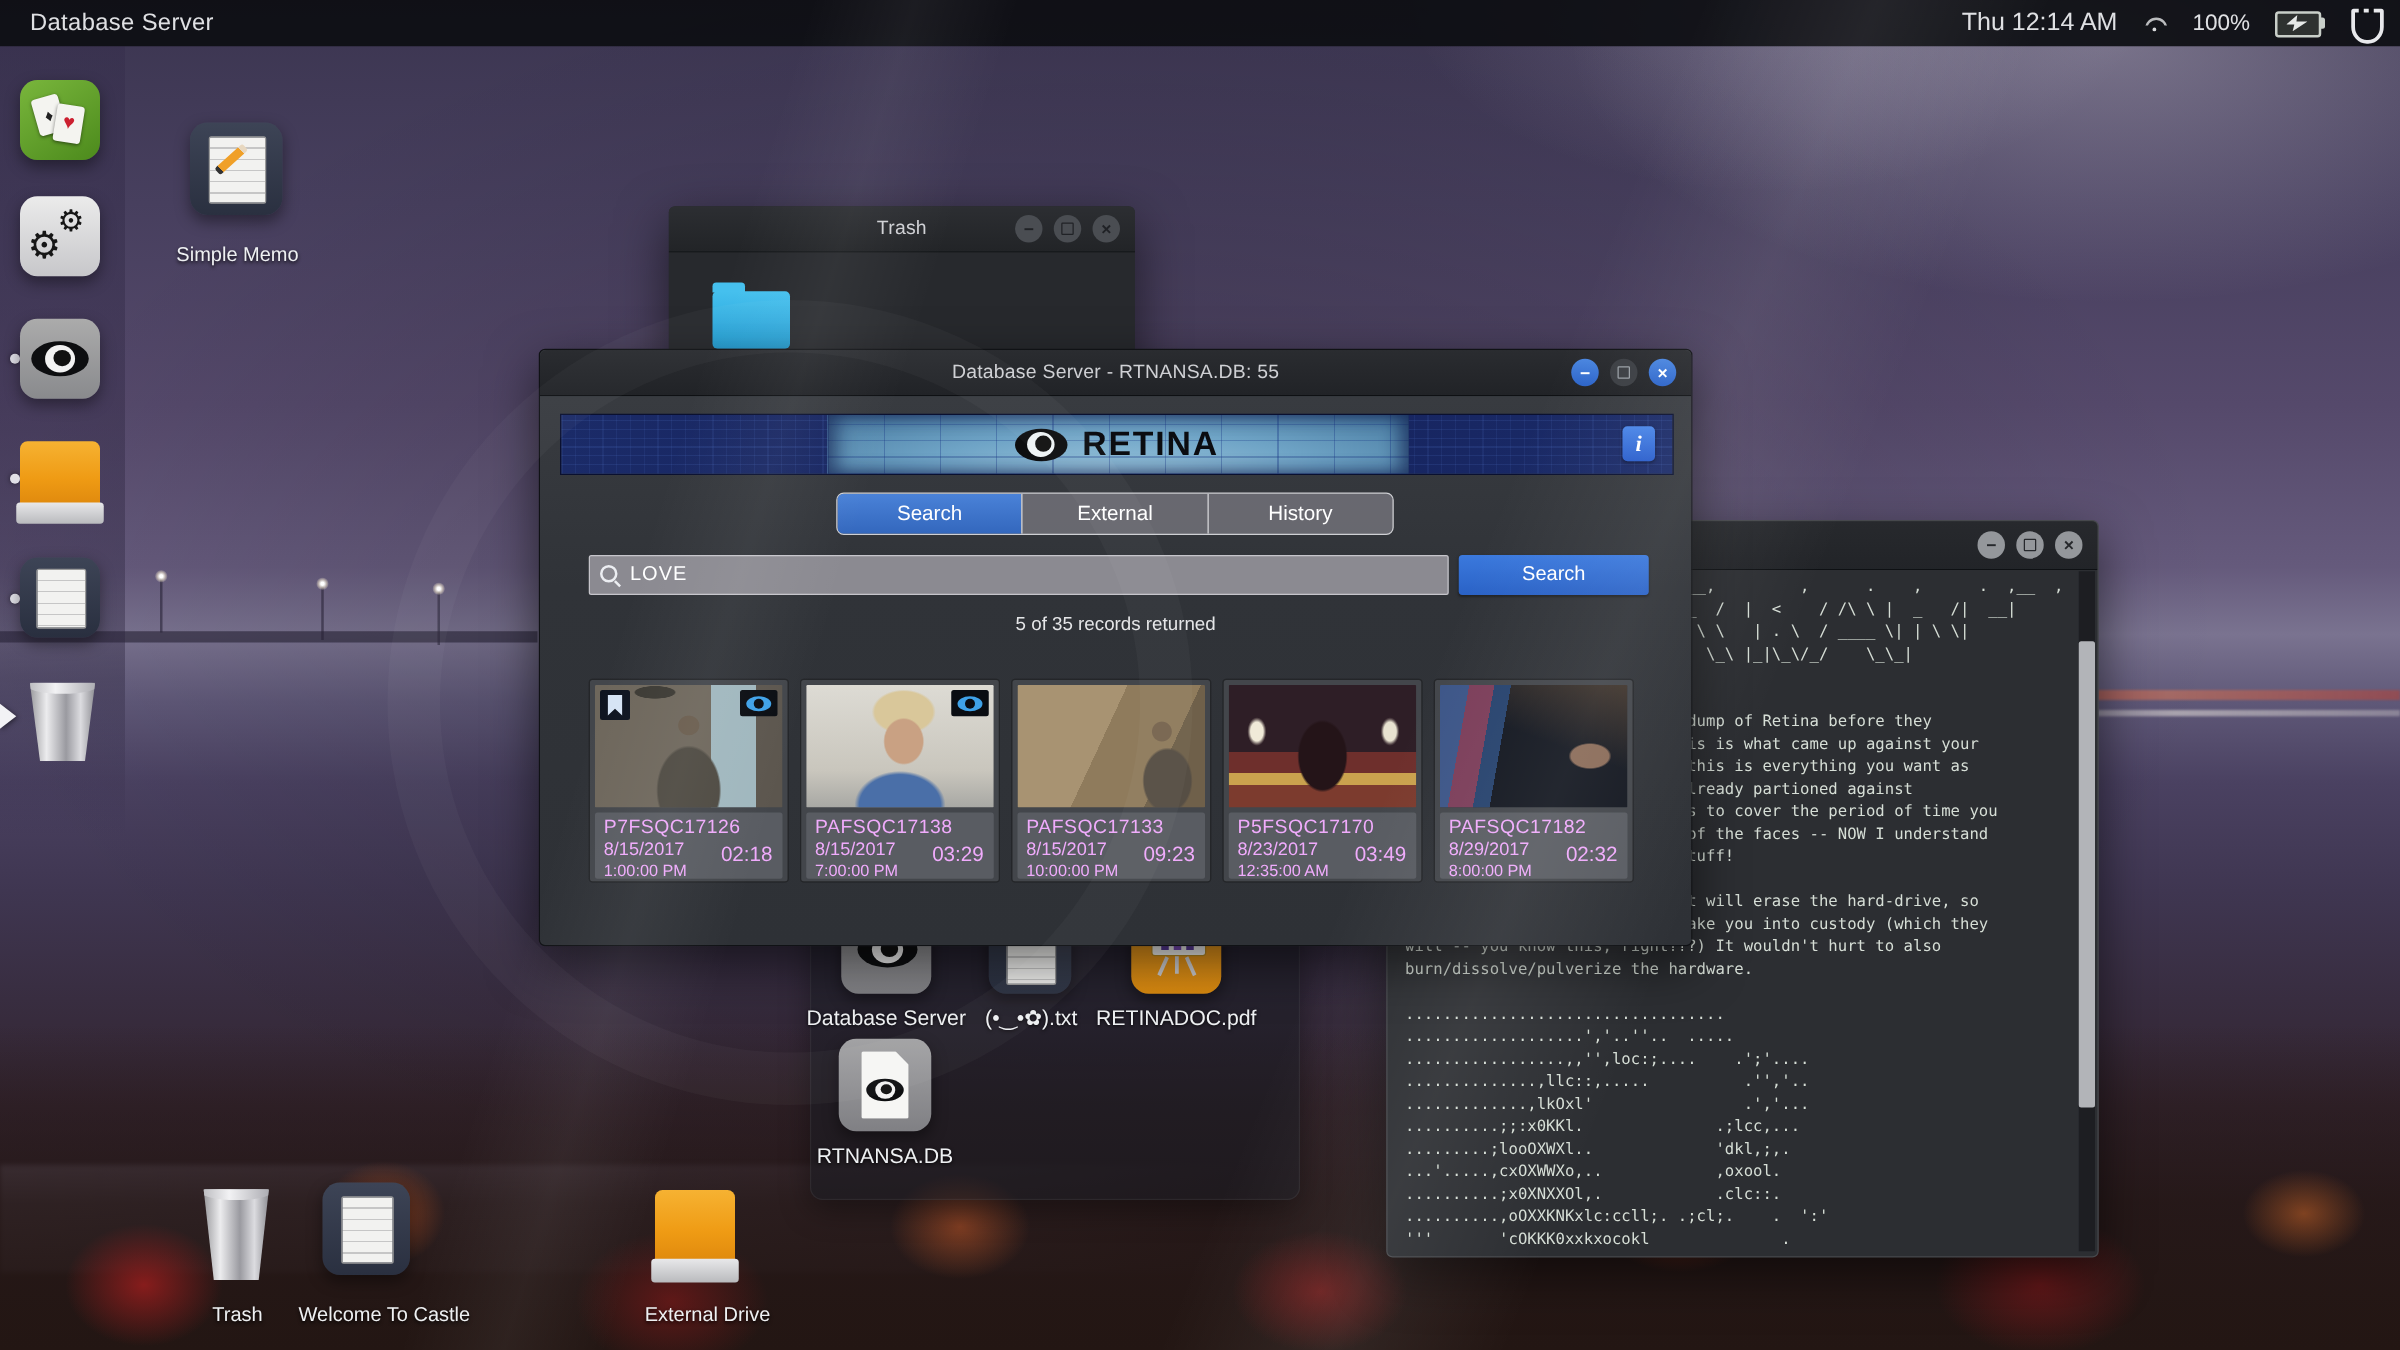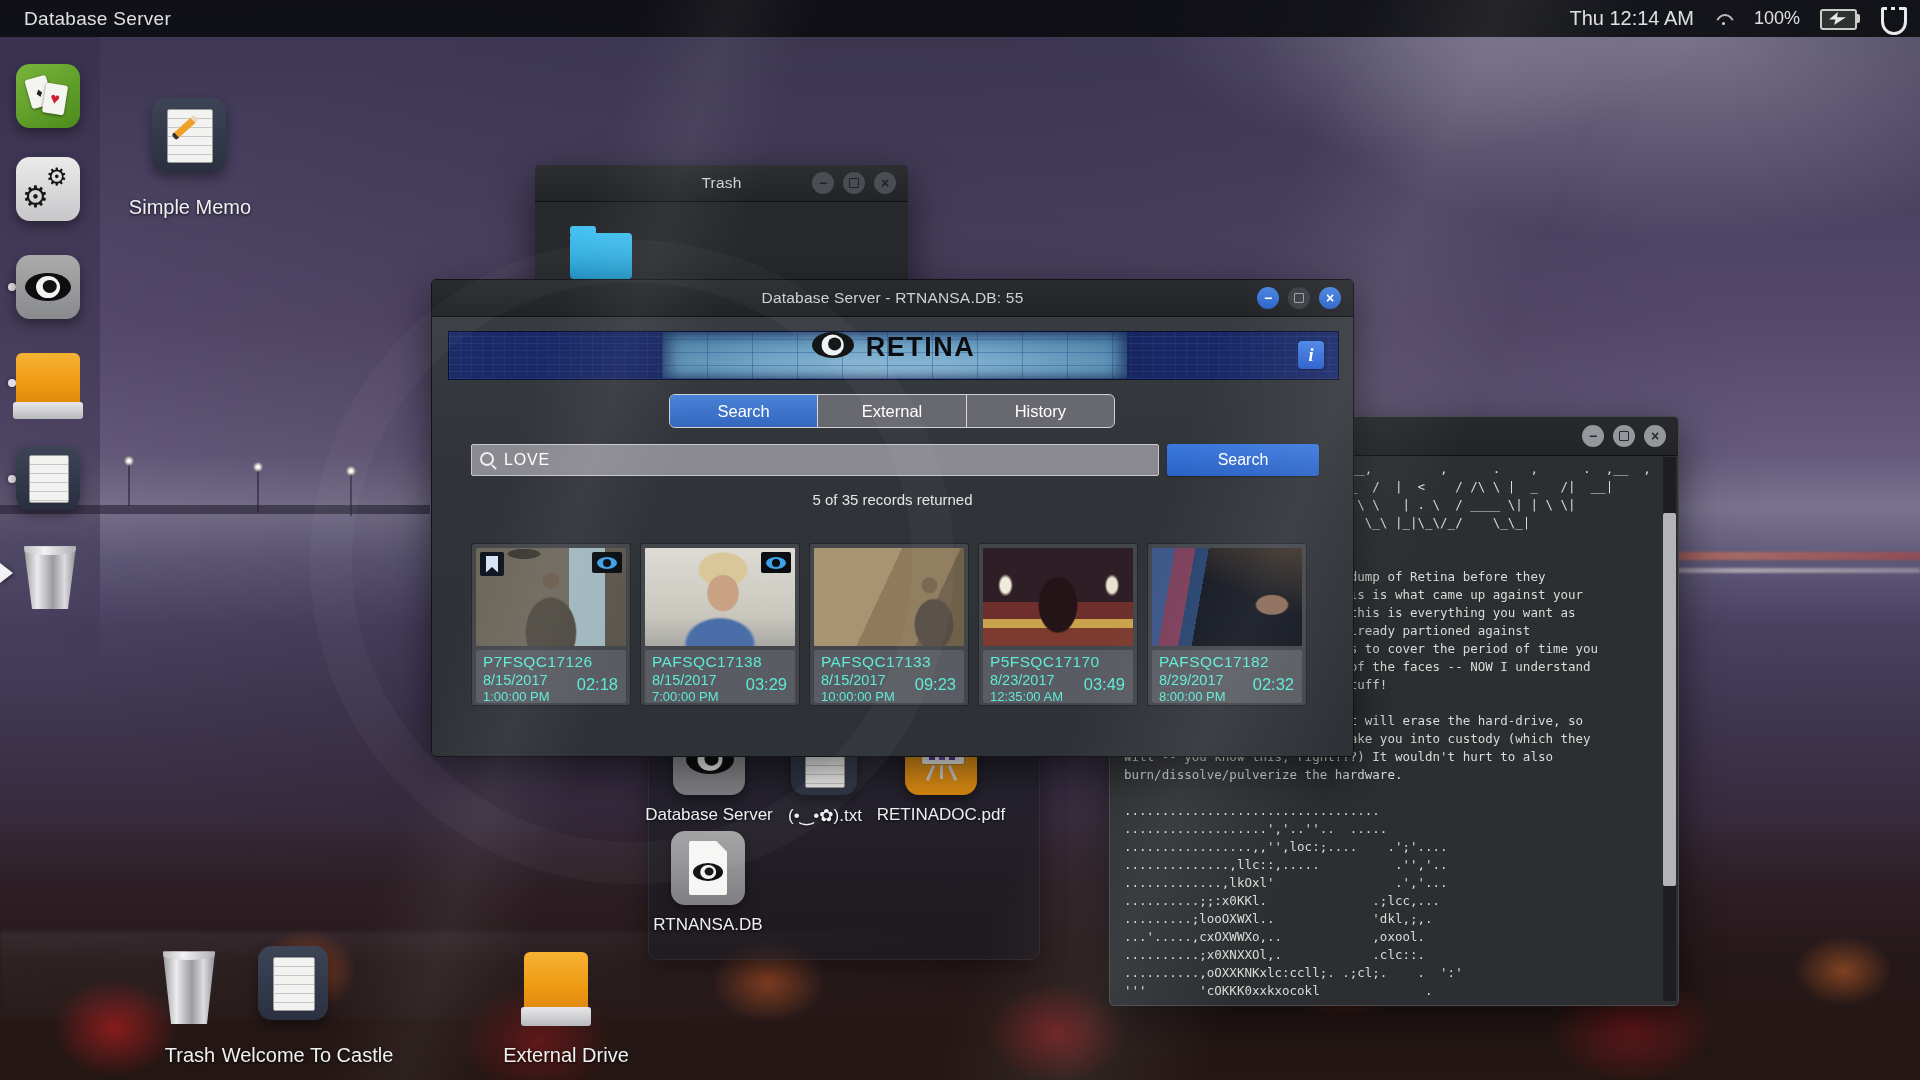--- a/index.html
+++ b/index.html
@@ -91,21 +91,21 @@
   .notes-paper{left:13px;top:9px;width:38px;height:46px;}
   .cup{position:absolute;background:linear-gradient(90deg,#88888c,#ececee 28%,#9a9aa0 55%,#dcdce0 75%,#7b7b81);
     clip-path:polygon(5% 2%,95% 2%,81% 100%,19% 100%);}
   .cup::before{content:"";position:absolute;left:2%;top:-2px;width:96%;height:12px;border-radius:50%;
     background:linear-gradient(90deg,#b9b9bd,#f2f2f4 40%,#a9a9af);}
   .cup-dock{left:21px;top:508px;width:58px;height:64px;}
   .dock-dot{position:absolute;left:8px;width:8px;height:8px;border-radius:50%;background:rgba(242,242,246,.9);box-shadow:0 0 4px rgba(0,0,0,.5);}
   .dock-arrow{position:absolute;left:0;top:526px;width:0;height:0;border-left:13px solid #f2f2f5;
     border-top:10px solid transparent;border-bottom:10px solid transparent;filter:drop-shadow(1px 1px 2px rgba(0,0,0,.5));}
   
-  .dlabel{position:absolute;color:#eef0f2;font-size:20px;text-align:center;text-shadow:0 1px 3px rgba(0,0,0,.85);z-index:6;}
+  .dlabel{position:absolute;color:#eef0f2;font-size:16px;text-align:center;text-shadow:0 1px 3px rgba(0,0,0,.85);z-index:6;}
   .dicon{z-index:6;}
   .tile-dark{background:linear-gradient(180deg,#3d4456,#2a3040);}
   .tile-gray{background:linear-gradient(180deg,#a2a2a4,#808084);}
   .tile-orange{background:linear-gradient(180deg,#f2a226,#d9890f);}
   .pencil{position:absolute;left:18px;top:26px;width:30px;height:7px;border-radius:2px;
     background:linear-gradient(90deg,#333 12%,#f0a028 12% 85%,#e8d8c0 85%);transform:rotate(-42deg);}
   .board{position:absolute;left:16px;top:10px;width:42px;height:30px;background:#f4f4f2;border-radius:3px;border:1px solid #b98a20;}
   .bar{position:absolute;bottom:4px;width:6px;background:#5a3a9a;}
   .bbar1{left:7px;height:14px;} .bbar2{left:17px;height:19px;background:#7a4ab8;} .bbar3{left:27px;height:10px;}
   .leg{position:absolute;top:42px;width:3px;height:16px;background:#cfcfd2;}
@@ -149,21 +149,21 @@
     background:
       repeating-linear-gradient(0deg,rgba(90,130,220,.14) 0 1px,transparent 1px 7px),
       repeating-linear-gradient(90deg,rgba(90,130,220,.10) 0 1px,transparent 1px 11px),
       linear-gradient(90deg,#1b2b68,#13205a 50%,#1b2b68);}
   .globe{position:absolute;left:213px;top:0;width:465px;height:100%;
     background:
       repeating-linear-gradient(90deg,rgba(25,55,135,.35) 0 1px,transparent 1px 45px),
       repeating-linear-gradient(0deg,rgba(25,55,135,.3) 0 1px,transparent 1px 13px),
       radial-gradient(ellipse at 50% 130%,#aad2e6 0%,#6fa4c6 55%,#47799f 100%);
     box-shadow:inset 8px 0 14px rgba(10,20,70,.55), inset -8px 0 14px rgba(10,20,70,.55);}
-  .brand-wrap{position:absolute;left:0;top:0;width:100%;height:100%;display:flex;align-items:flex-start;justify-content:center;gap:12px;}
+  .brand-wrap{position:absolute;left:0;top:0;width:100%;height:100%;display:flex;align-items:center;justify-content:center;gap:12px;}
   .eye-brand{position:relative;width:42px;height:26px;background:#0d0e10;border-radius:50%;}
   .eye-brand::before{content:"";position:absolute;left:50%;top:50%;transform:translate(-50%,-50%);width:54%;height:80%;background:#eef3f5;border-radius:50%;}
   .eye-brand::after{content:"";position:absolute;left:50%;top:50%;transform:translate(-36%,-58%);width:32%;height:50%;background:#111;border-radius:50%;}
   .brand-text{font-size:27px;font-weight:bold;color:#0b0c10;letter-spacing:1.5px;}
   .info-btn{position:absolute;right:14px;top:9px;width:26px;height:28px;border-radius:4px;
     background:linear-gradient(180deg,#4a86e8,#2a5ecc);display:flex;align-items:center;justify-content:center;
     color:#fff;font-family:"Liberation Serif",serif;font-style:italic;font-weight:bold;font-size:18px;box-shadow:0 1px 3px rgba(0,0,0,.4);}
   .tabs{position:absolute;left:237px;top:114px;width:444px;height:32px;display:flex;
     border:1px solid #cfd0d4;border-radius:6px;overflow:hidden;background:rgba(148,146,155,.55);}
   .tab{flex:1;display:flex;align-items:center;justify-content:center;color:#fff;font-size:16.5px;border-right:1px solid #d8d8dc;}
@@ -174,21 +174,21 @@
     color:#fff;font-size:16px;letter-spacing:.8px;padding:0 10px 0 32px;font-family:"Liberation Sans",sans-serif;outline:none;}
   .mag{position:absolute;left:48px;top:172px;width:10px;height:10px;border:2px solid #eceef2;border-radius:50%;z-index:2;}
   .mag::after{content:"";position:absolute;width:2px;height:6px;background:#eceef2;transform:rotate(-45deg);left:11px;top:10px;}
   .search-btn{position:absolute;left:735px;top:164px;width:152px;height:32px;border-radius:3px;
     background:linear-gradient(180deg,#3b79dd,#2a62c6);display:flex;align-items:center;justify-content:center;
     color:#fff;font-size:16px;box-shadow:0 1px 2px rgba(0,0,0,.35);}
   .summary{position:absolute;left:0;top:211px;width:100%;text-align:center;color:#e5e6e8;font-size:15px;}
   .cards{position:absolute;left:39px;top:263px;display:flex;gap:9px;}
   .card{width:160px;height:163px;background:#43464b;border:1px solid rgba(0,0,0,.45);border-radius:3px;box-sizing:border-box;padding:4px;}
   .thumb{position:relative;width:150px;height:98px;border-radius:1px;}
-  .cinfo{position:relative;margin-top:4px;height:53px;background:#595c62;border-radius:2px;padding:3px 7px;box-sizing:border-box;color:#5eead4;}
+  .cinfo{position:relative;margin-top:4px;height:53px;background:#595c62;border-radius:2px;padding:3px 7px;box-sizing:border-box;color:#f0abfc;}
   .cid{font-size:15.5px;letter-spacing:.4px;}
   .cdate{font-size:14.5px;margin-top:1px;}
   .ctime{font-size:13px;margin-top:1px;}
   .cdur{position:absolute;right:8px;bottom:9px;font-size:16.5px;}
   .ovl{position:absolute;display:flex;align-items:center;justify-content:center;}
   .bookmark-badge{left:4px;top:4px;width:24px;height:24px;background:#0e1420;border-radius:2px;}
   .bookmark-badge i{width:12px;height:17px;background:#d6e4f5;clip-path:polygon(0 0,100% 0,100% 100%,50% 68%,0 100%);}
   .eye-badge{right:4px;top:4px;width:30px;height:21px;background:#0a0d12;border-radius:2px;}
   .eye-badge i{position:relative;width:20px;height:12px;background:#3fa2e8;border-radius:50%;display:block;}
   .eye-badge i::after{content:"";position:absolute;left:6px;top:2px;width:8px;height:8px;border-radius:50%;background:#0a0d12;}

